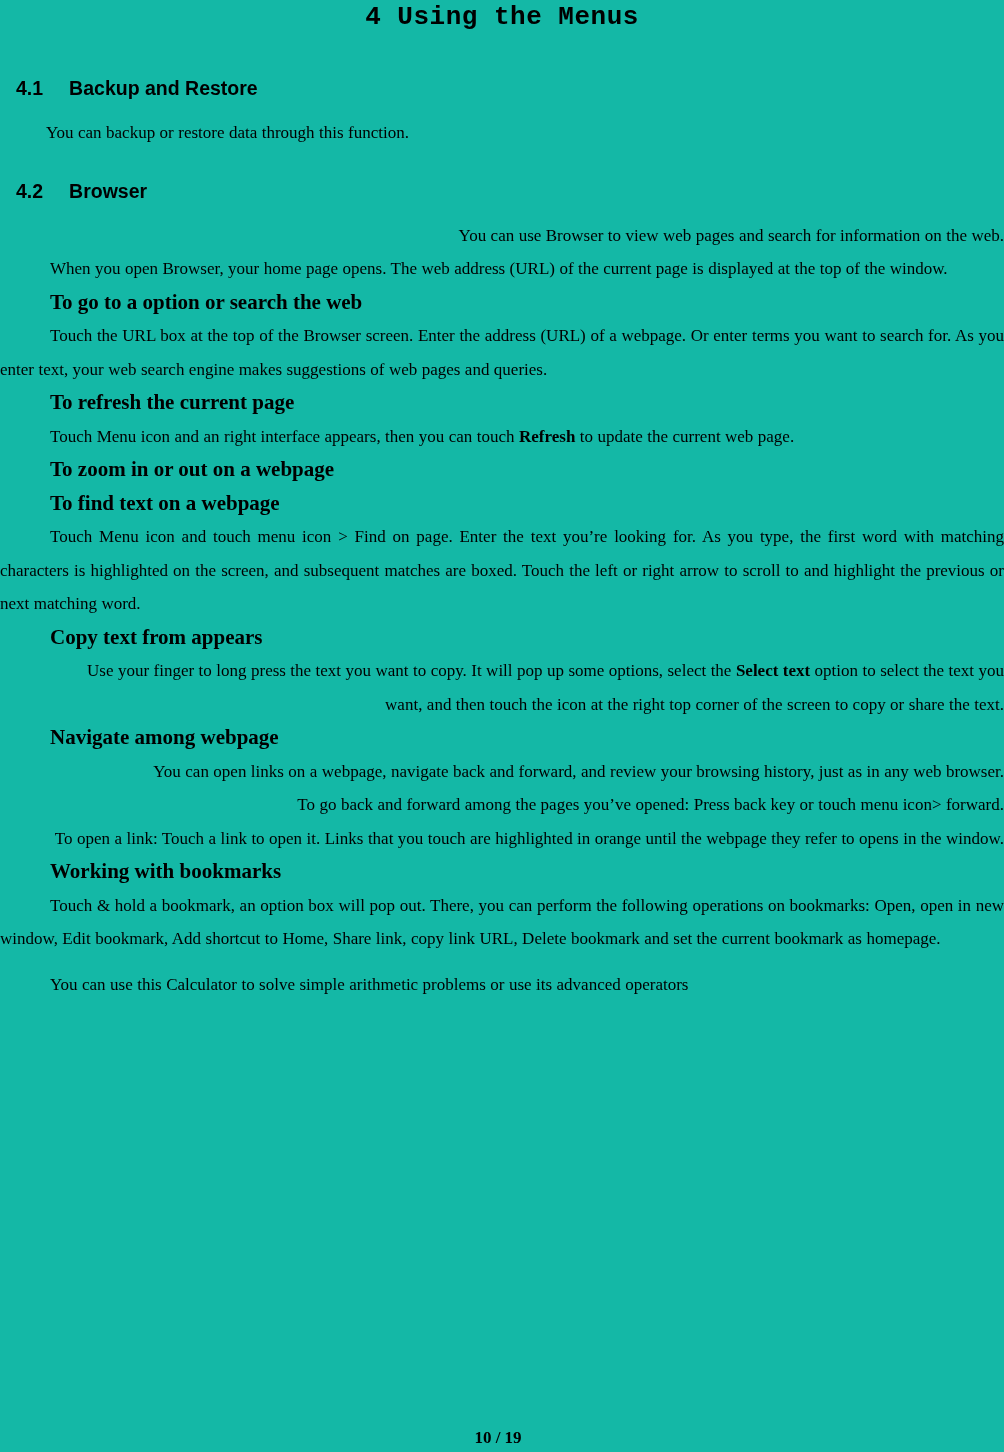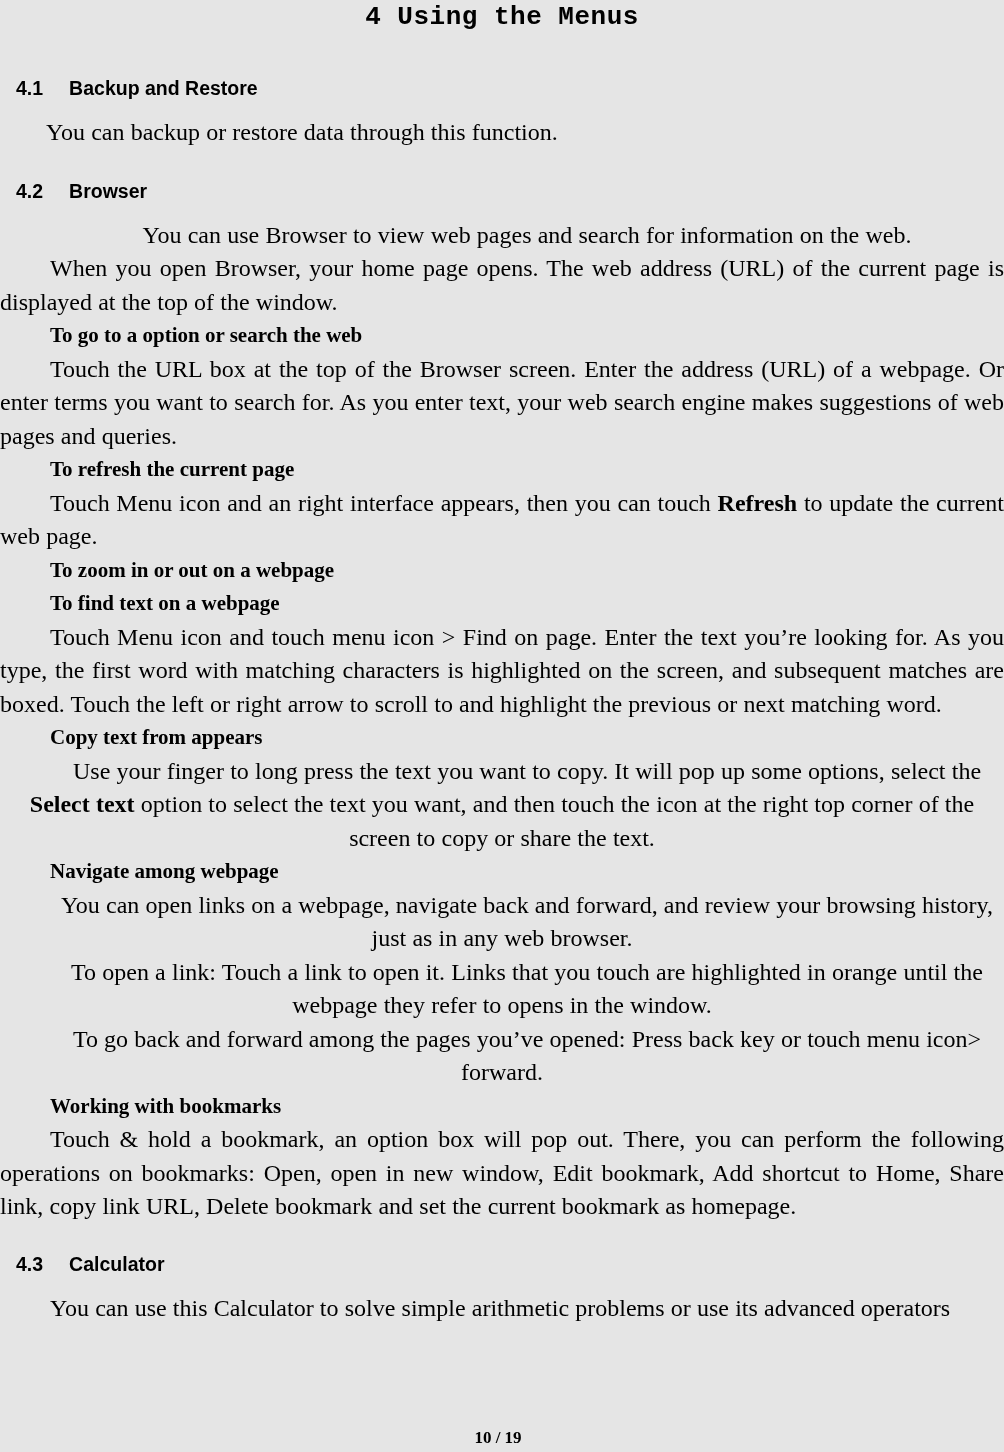--- a/index.html
+++ b/index.html
@@ -8,21 +8,21 @@
     background: #ffffff;
   }
   body {
     font-family: "Liberation Serif", "DejaVu Serif", serif;
     color: #000000;
   }
   #page {
     position: relative;
     width: 1004px;
     height: 1452px;
-    background: #e5e5e5;
+    background: #14b8a6;
     overflow: hidden;
     box-sizing: border-box;
     text-decoration: underline;
   }
   #content {
     position: absolute;
     left: 0px;
     top: 0px;
     width: 1004px;
   }
@@ -46,30 +46,30 @@
     padding: 0;
     color: #000;
     white-space: pre;
   }
   .h2-num { display: inline-block; }
   .h2-gap { display: inline-block; width: 26px; }
   .spacer-sec-top { height: 28px; }
   .spacer-sec { height: 13px; }
   .spacer-sec2 { height: 12px; }
   p.body {
-    font-size: 24px;
+    font-size: 17px;
     line-height: 33.5px;
     margin: 0;
     padding: 0;
     text-align: justify;
     text-justify: inter-word;
     word-spacing: 0.2px;
     color: #000;
   }
-  p.body.left { text-align: center; }
+  p.body.left { text-align: right; }
   p.indent { text-indent: 50px; }
   p.indent-small { text-indent: 46px; }
   p.subhead {
     font-size: 21px;
     line-height: 33.5px;
     font-weight: bold;
     margin: 0;
     padding: 0;
     text-indent: 50px;
     text-align: left;
@@ -119,28 +119,27 @@
 
     <p class="subhead">To find text on a webpage</p>
     <p class="body indent"><span>Touch Menu icon and touch menu icon &gt; Find on page. Enter the text you’re looking for. As you type, the first word with matching characters is highlighted on the screen, and subsequent matches are boxed. Touch the left or right arrow to scroll to and highlight the previous or next matching word.</span></p>
 
     <p class="subhead">Copy text from appears</p>
     <p class="body left indent"><span>Use your finger to long press the text you want to copy. It will pop up some options, select the </span><span class="b">Select text</span><span> option to select the text you want, and then touch the icon at the right top corner of the screen to copy or share the text.</span></p>
 
     <p class="subhead">Navigate among webpage</p>
     <p class="body left indent"><span>You can open links on a webpage, navigate back and forward, and review your browsing history, just as in any web browser.</span></p>
 
+    <p class="body left indent">To go back and forward among the pages you’ve opened: Press back key or touch menu icon&gt; forward.</p>
     <p class="body left indent">To open a link: Touch a link to open it. Links that you touch are highlighted in orange until the webpage they refer to opens in the window.</p>
-    <p class="body left indent">To go back and forward among the pages you’ve opened: Press back key or touch menu icon&gt; forward.</p>
 
     <p class="subhead">Working with bookmarks</p>
     <p class="body indent">Touch &amp; hold a bookmark, an option box will pop out. There, you can perform the following operations on bookmarks: Open, open in new window, Edit bookmark, Add shortcut to Home, Share link, copy link URL, Delete bookmark and set the current bookmark as homepage.</p>
 
     <div class="spacer-sec2"></div>
 
-    <h2 class="h2"><span class="h2-num">4.3</span><span class="h2-gap"></span><span>Calculator</span></h2>
 
     <p class="body indent">You can use this Calculator to solve simple arithmetic problems or use its advanced operators</p>
 
   </div>
 
   <div class="footer">10 / 19</div>
 </div>
 
 </body></html>

